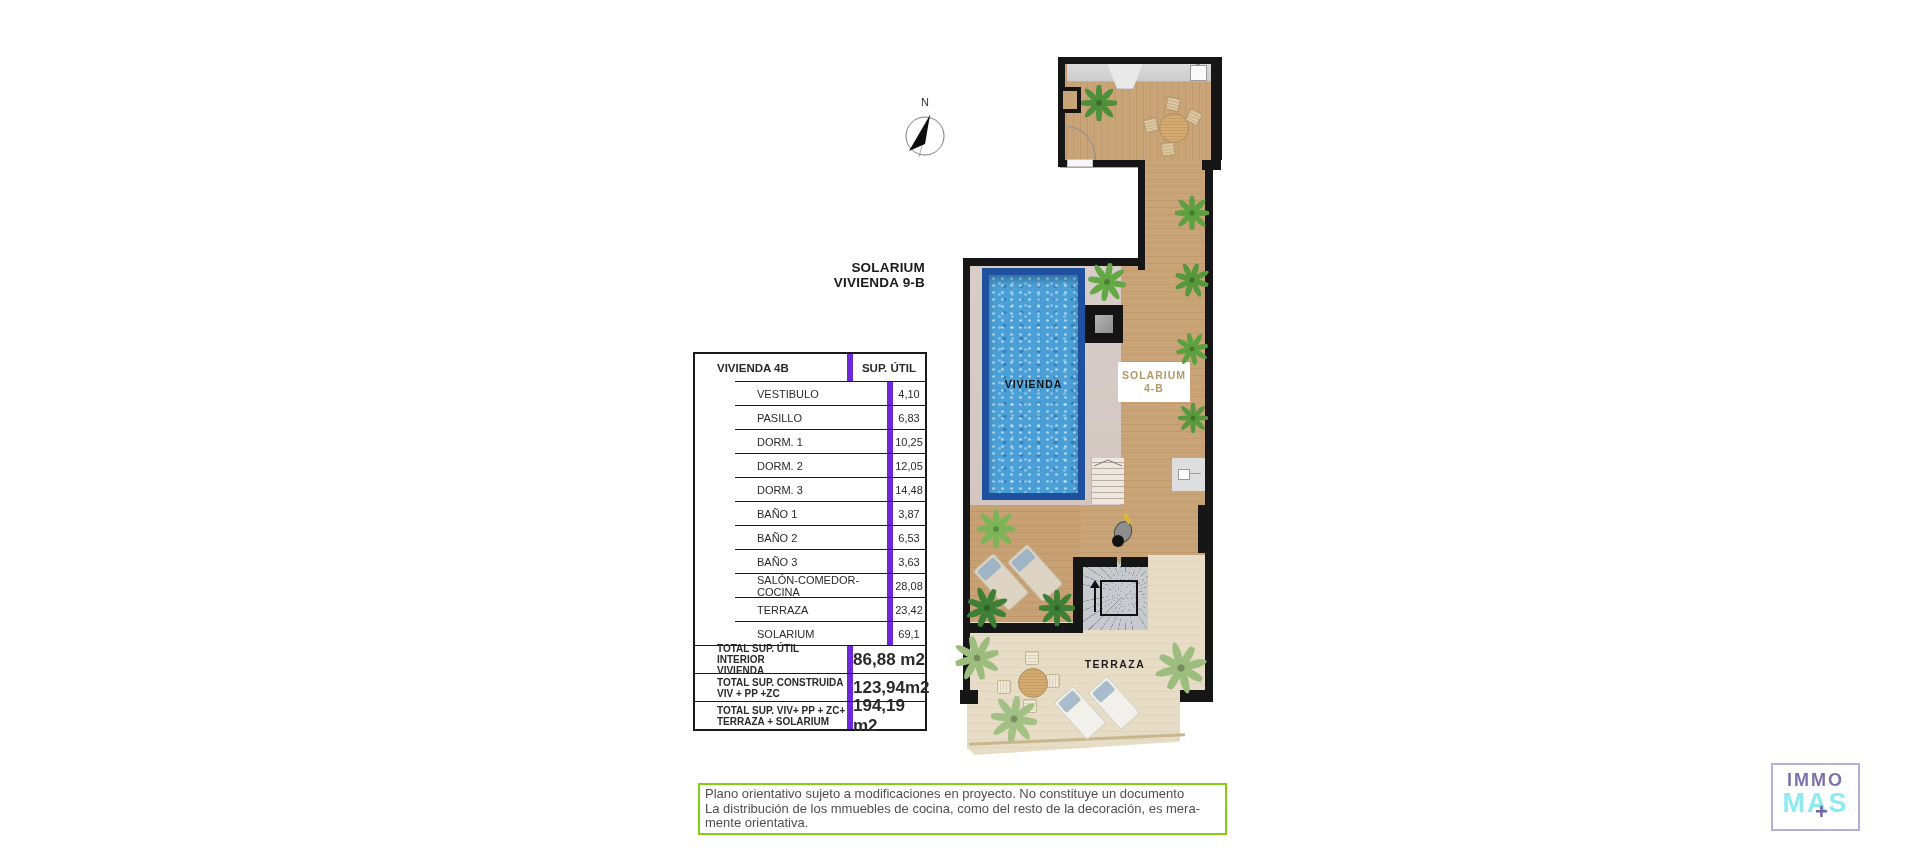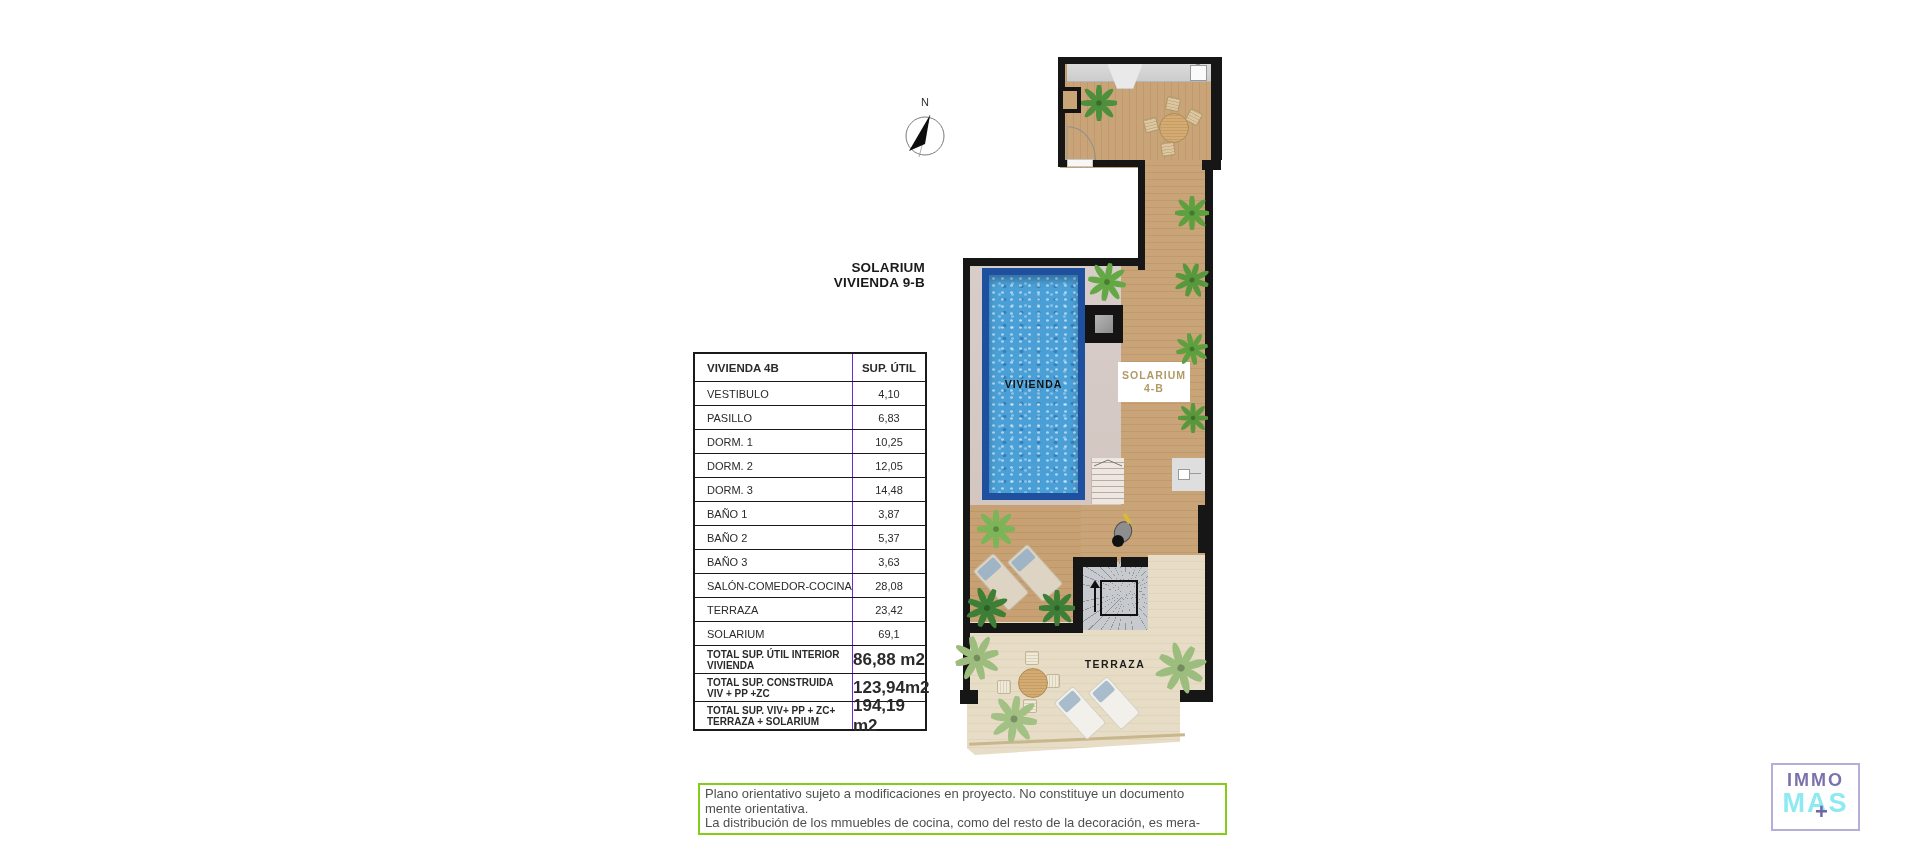--- a/index.html
+++ b/index.html
@@ -12,25 +12,25 @@
 
   
   #plan-title{position:absolute;left:760px;top:260px;width:165px;text-align:right;
     font-size:13.5px;font-weight:bold;line-height:15px;letter-spacing:.2px;color:#1a1a1a;}
 
   
   #area-table{position:absolute;left:693px;top:352px;width:234px;border:2px solid #1a1a1a;
     background:#fff;font-size:11px;color:#2a2a2a;box-sizing:border-box;}
   .t-row{display:flex;align-items:stretch;border-top:1px solid #1a1a1a;box-sizing:border-box;}
   .t-row:first-child{border-top:none;}
-  .t-lbl{flex:0 0 158px;border-right:1px solid #6d28d9;padding-left:12px;display:flex;
+  .t-lbl{flex:0 0 158px;border-right:6px solid #6d28d9;padding-left:22px;display:flex;
     flex-direction:column;justify-content:center;align-items:flex-start;box-sizing:border-box;}
   .t-val{flex:1;display:flex;align-items:center;justify-content:center;}
   .t-head{height:27px;font-weight:bold;font-size:11.5px;}
-  .t-data{height:24px;}
+  .t-data{height:24px;margin-left:40px;}
   .t-total{height:28px;font-weight:bold;}
   .t-total .t-lbl{font-size:10px;line-height:11px;}
   .t-total .t-val{font-size:17px;}
 
   
   #plan{position:absolute;left:955px;top:10px;width:275px;height:785px;}
   #plan .f{position:absolute;}
   .wall{position:absolute;background:#161616;z-index:40;}
   .wood-v{background:repeating-linear-gradient(90deg,#c9a478 0 6px,#c09a6b 6px 7px);z-index:1;}
   .wood-h{background:repeating-linear-gradient(0deg,#c9a478 0 6px,#c09a6b 6px 7px);z-index:1;}
@@ -132,21 +132,21 @@
     <div class="t-row t-data">
         <div class="t-lbl">DORM. 3</div>
         <div class="t-val">14,48</div>
       </div>
     <div class="t-row t-data">
         <div class="t-lbl">BAÑO 1</div>
         <div class="t-val">3,87</div>
       </div>
     <div class="t-row t-data">
         <div class="t-lbl">BAÑO 2</div>
-        <div class="t-val">5,37</div>
+        <div class="t-val">6,53</div>
       </div>
     <div class="t-row t-data">
         <div class="t-lbl">BAÑO 3</div>
         <div class="t-val">3,63</div>
       </div>
     <div class="t-row t-data">
         <div class="t-lbl">SALÓN-COMEDOR-COCINA</div>
         <div class="t-val">28,08</div>
       </div>
     <div class="t-row t-data">
@@ -314,22 +314,22 @@
     <svg class="tree" viewBox="0 0 40 40" style="left:202px;top:634px;width:48px;height:48px;color:#9dbd7e;transform:rotate(30deg);">
         <use href="#palm8"></use>
       </svg>
     <svg class="tree" viewBox="0 0 40 40" style="left:36px;top:686px;width:46px;height:46px;color:#a3c184;transform:rotate(8deg);">
         <use href="#palm8"></use>
       </svg>
   </div>
 
   <div id="disclaimer">
     <div>Plano orientativo sujeto a modificaciones en proyecto. No constituye un documento</div>
+    <div>La distribución de los mmuebles de cocina, como del resto de la decoración, es mera-</div>
     <div>mente orientativa.</div>
-    <div>La distribución de los mmuebles de cocina, como del resto de la decoración, es mera-</div>
   </div>
 
   <div id="logo">
     <div class="immo">IMMO</div>
     <div class="mas">MAS</div>
     <span class="logo-plus">+</span>
   </div>
 
 </div>
 

